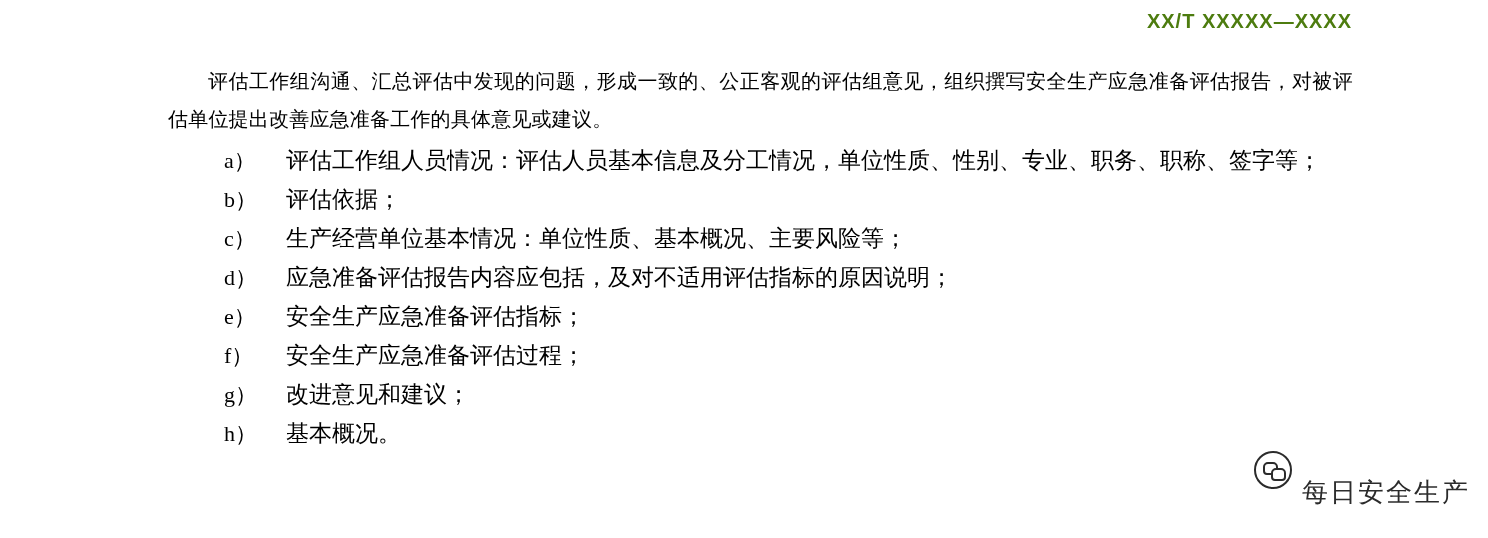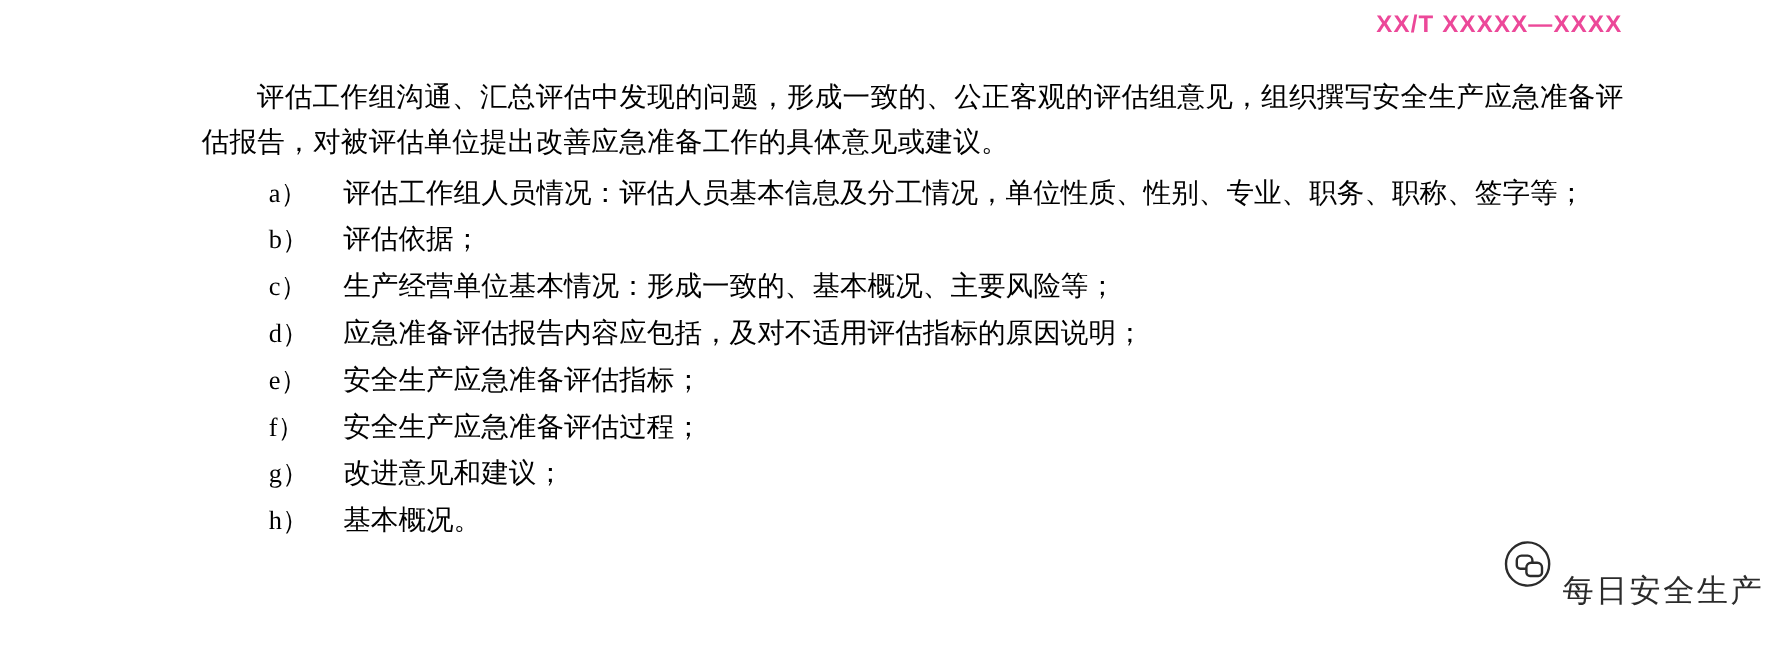--- a/index.html
+++ b/index.html
@@ -25,33 +25,33 @@
   .doc-header {
     position: absolute;
     top: 10px;
     left: 0;
     width: 1352px;
     text-align: right;
     font-family: "Liberation Sans", "DejaVu Sans", sans-serif;
     font-weight: bold;
     font-size: 20px;
     letter-spacing: 1px;
-    color: #ec4899;
+    color: #4d7c0f;
   }
 
   .body-block {
     position: absolute;
     top: 62px;
     left: 168px;
     width: 1185px;
   }
 
   p.para {
     margin: 0 0 4px 0;
-    font-size: 23px;
+    font-size: 20px;
     line-height: 38px;
     text-align: justify;
     text-justify: inter-ideograph;
     letter-spacing: 0.2px;
   }
   p.para.indent {
     text-indent: 2em;
   }
 
   .list {
@@ -143,21 +143,21 @@
       <li class="list-item">
         <span class="marker">a）</span>
         <span class="item-text">评估工作组人员情况：评估人员基本信息及分工情况，单位性质、性别、专业、职务、职称、签字等；</span>
       </li>
       <li class="list-item">
         <span class="marker">b）</span>
         <span class="item-text">评估依据；</span>
       </li>
       <li class="list-item">
         <span class="marker">c）</span>
-        <span class="item-text">生产经营单位基本情况：形成一致的、基本概况、主要风险等；</span>
+        <span class="item-text">生产经营单位基本情况：单位性质、基本概况、主要风险等；</span>
       </li>
       <li class="list-item">
         <span class="marker">d）</span>
         <span class="item-text">应急准备评估报告内容应包括，及对不适用评估指标的原因说明；</span>
       </li>
       <li class="list-item">
         <span class="marker">e）</span>
         <span class="item-text">安全生产应急准备评估指标；</span>
       </li>
       <li class="list-item">

